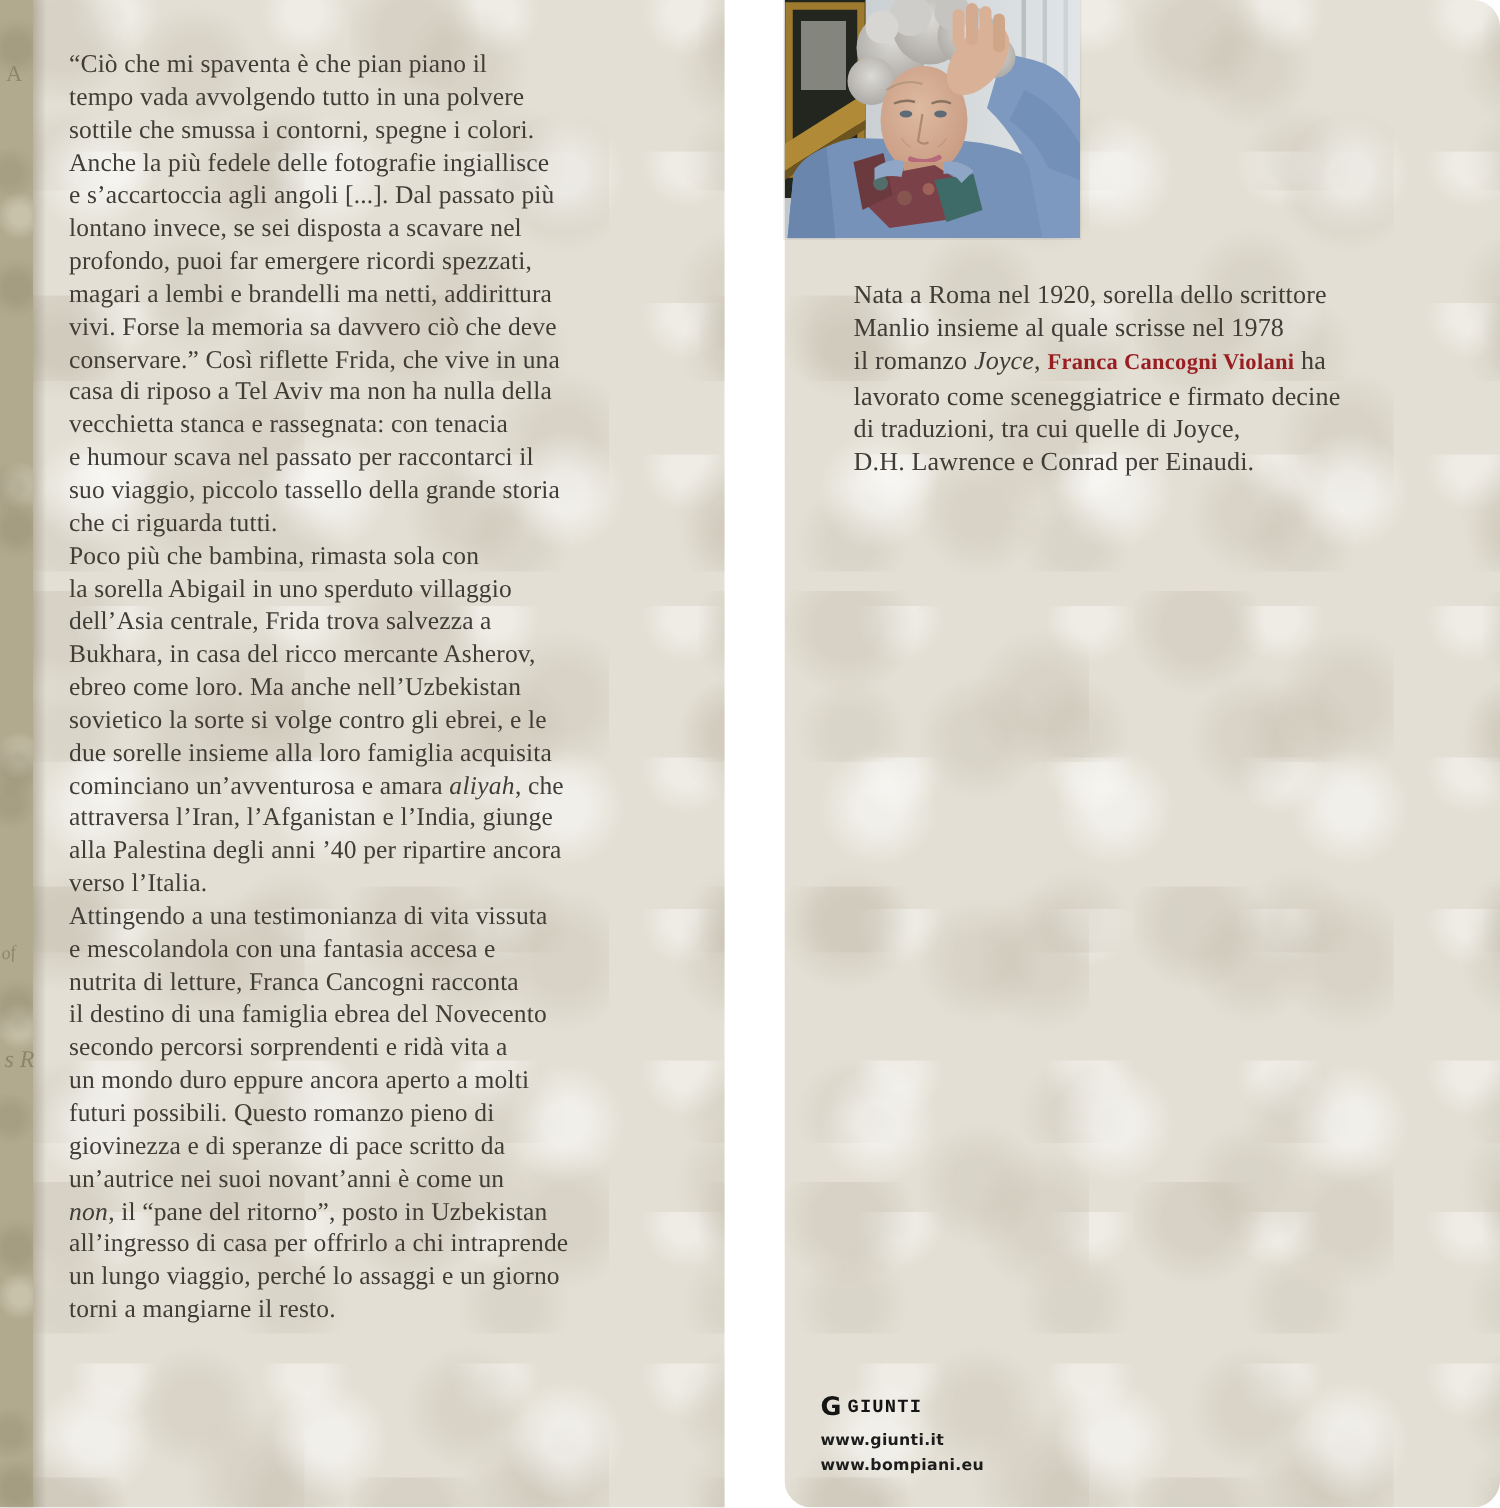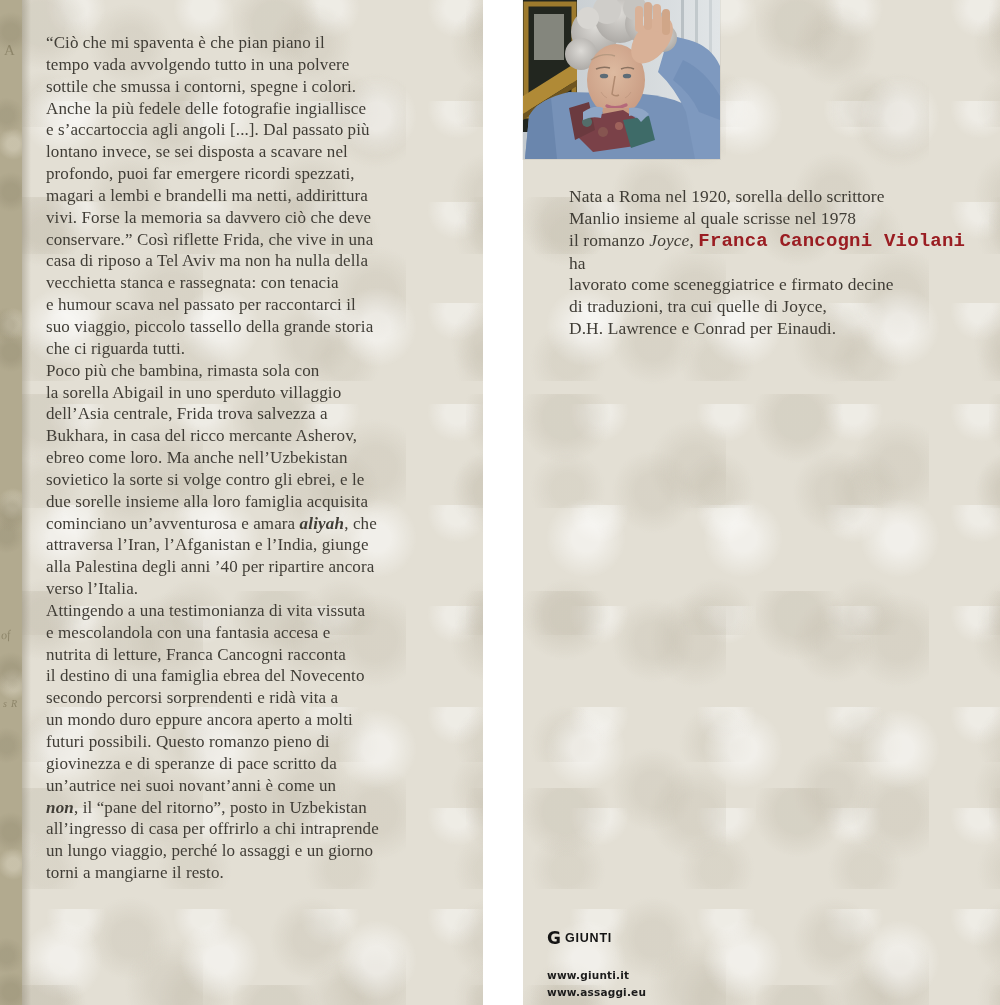--- a/index.html
+++ b/index.html
@@ -15,21 +15,21 @@
     background-image:
       radial-gradient(circle at 18% 12%, rgba(186,179,162,.30) 0 22px, rgba(0,0,0,0) 46px),
       radial-gradient(circle at 72% 30%, rgba(186,179,162,.26) 0 18px, rgba(0,0,0,0) 42px),
       radial-gradient(circle at 40% 55%, rgba(255,255,255,.5) 0 14px, rgba(0,0,0,0) 40px),
       radial-gradient(circle at 85% 70%, rgba(186,179,162,.28) 0 20px, rgba(0,0,0,0) 48px),
       radial-gradient(circle at 30% 85%, rgba(186,179,162,.22) 0 16px, rgba(0,0,0,0) 38px),
       radial-gradient(circle at 60% 8%, rgba(255,255,255,.4) 0 12px, rgba(0,0,0,0) 30px);
     background-size:233px 197px, 181px 149px, 157px 211px, 203px 173px, 149px 127px, 127px 101px;
   }
   .flap-left{left:0;width:483px;}
-  .flap-right{left:523px;width:477px;}
+  .flap-right{left:523px;width:477px;border-radius:18px;}
 
   
   .map-strip{
     position:absolute;left:0;top:0;width:22px;height:1005px;
     background-color:#b2aa8f;
     background-image:
       radial-gradient(circle at 50% 20%, rgba(140,132,106,.35) 0 8px, rgba(0,0,0,0) 20px),
       radial-gradient(circle at 30% 55%, rgba(140,132,106,.3) 0 7px, rgba(0,0,0,0) 18px),
       radial-gradient(circle at 60% 80%, rgba(222,216,198,.5) 0 6px, rgba(0,0,0,0) 16px);
     background-size:22px 160px, 22px 210px, 22px 180px;
@@ -37,61 +37,61 @@
   .fold-shadow{
     position:absolute;left:22px;top:0;width:9px;height:1005px;
     background:linear-gradient(to right, rgba(116,108,84,.35), rgba(116,108,84,0));
   }
   .map-frag{
     position:absolute;color:#857d61;font-family:"Liberation Serif",serif;
     font-style:italic;opacity:.8;
   }
   .map-frag.f1{left:4px;top:42px;font-size:15px;font-style:normal;}
   .map-frag.f2{left:1px;top:628px;font-size:12px;transform:rotate(-8deg);}
-  .map-frag.f3{left:3px;top:698px;font-size:10px;letter-spacing:4px;}
+  .map-frag.f3{left:3px;top:698px;font-size:16px;letter-spacing:4px;}
 
   
   .desc{
     position:absolute;left:46px;top:32px;width:434px;
     font-size:17px;line-height:21.85px;color:#403d36;
     white-space:pre-line;letter-spacing:.1px;
   }
-  .desc i{letter-spacing:.2px;font-weight:bold;}
+  .desc i{letter-spacing:.2px;}
 
   
   .photo{
     position:absolute;left:0;top:0;width:197px;height:159px;overflow:hidden;
     box-shadow:0 0 0 1px rgba(0,0,0,.05);
   }
   .photo svg{display:block;}
 
   
   .bio{
     position:absolute;left:46px;top:186px;width:410px;
     font-size:17.4px;line-height:21.85px;color:#403d36;
     white-space:pre-line;letter-spacing:.1px;
   }
   .author-name{
-    font-family:Liberation Mono, monospace;
-    font-weight:bold;font-size:19px;letter-spacing:.2px;
+    font-family:Liberation Serif, serif;
+    font-weight:bold;font-size:15px;letter-spacing:.2px;
     color:#9a1d22;white-space:normal;
   }
 
   
   .publisher{position:absolute;left:24px;top:929px;color:#1c1c1c;}
   .logo-row{display:flex;align-items:center;gap:4px;height:18px;}
   .logo-g{
     font-family:"DejaVu Sans", sans-serif;font-weight:900;font-size:17px;
     line-height:16px;color:#141414;
   }
   .logo-name{
-    font-family:Liberation Sans, sans-serif;font-weight:bold;
+    font-family:Liberation Mono, monospace;font-weight:bold;
     font-size:12.5px;letter-spacing:.8px;color:#141414;
   }
-  .urls{margin-top:20px;font-family:"DejaVu Sans", sans-serif;font-weight:bold;
+  .urls{margin-top:5px;font-family:"DejaVu Sans", sans-serif;font-weight:bold;
     font-size:10.5px;line-height:16.5px;color:#1c1c1c;letter-spacing:.2px;}
 </style>
 </head>
 <body>
 
 <div class="flap flap-left">
   <div class="map-strip">
     <span class="map-frag f1">A</span>
     <span class="map-frag f2">of</span>
     <span class="map-frag f3">sR</span>
@@ -224,17 +224,17 @@
 di traduzioni, tra cui quelle di Joyce,
 D.H. Lawrence e Conrad per Einaudi.</span></div>
 
   <div class="publisher">
     <div class="logo-row">
       <span class="logo-g">G</span>
       <span class="logo-name">GIUNTI</span>
     </div>
     <div class="urls">
       <div>www.giunti.it</div>
-      <div>www.assaggi.eu</div>
+      <div>www.bompiani.eu</div>
     </div>
   </div>
 
 </div>
 
 </body></html>

